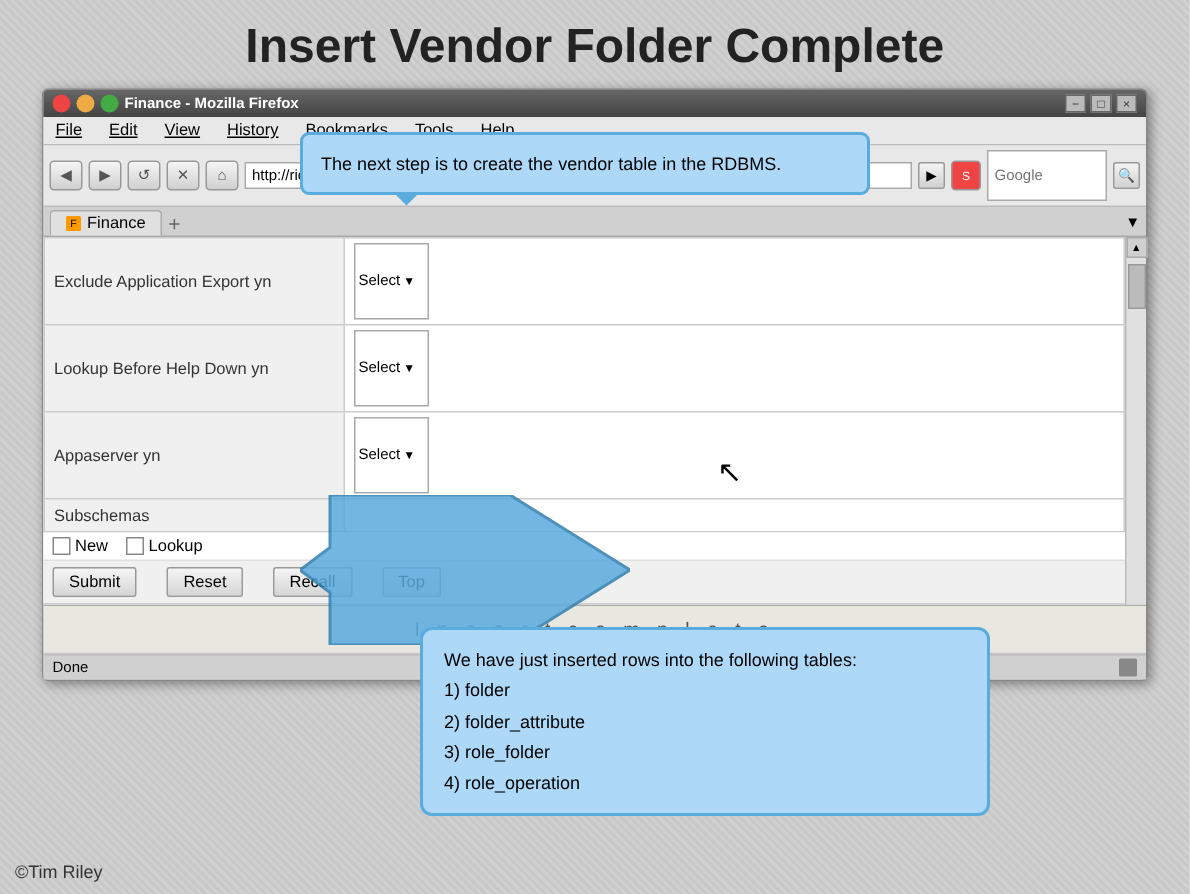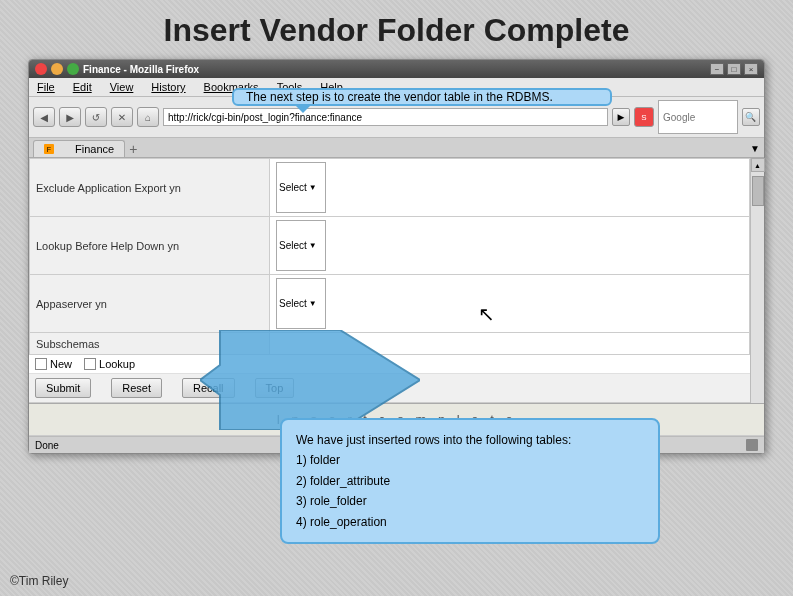--- a/index.html
+++ b/index.html
@@ -165,21 +165,21 @@
       font-size: 11px;
     }
     .tab {
       background: #e0e0e0;
       border: 1px solid #aaa;
       border-bottom: none;
       padding: 2px 10px;
       border-radius: 3px 3px 0 0;
       display: flex;
       align-items: center;
-      gap: 21px;
+      gap: 4px;
       cursor: pointer;
     }
     .tab-icon {
       width: 10px;
       height: 10px;
       background: #f90;
       border-radius: 1px;
       font-size: 7px;
       display: flex;
       align-items: center;
@@ -211,21 +211,21 @@
       border-collapse: collapse;
       font-size: 11px;
     }
     .form-table tr td {
       border: 1px solid #ccc;
       padding: 3px 6px;
       height: 22px;
     }
     .form-table tr td:first-child {
       background: #f0f0f0;
-      width: 240px;
+      width: 200px;
       color: #333;
     }
     .form-table tr td:nth-child(2) {
       background: white;
     }
     .select-dropdown {
       font-size: 10px;
       padding: 19px 2px;
       border: 1px solid #aaa;
       background: white;
@@ -350,28 +350,27 @@
       color: #333;
       z-index: 10;
     }
 
     
     .tooltip-step {
       position: absolute;
       background: #add8f7;
       border: 2px solid #5aabde;
       border-radius: 6px;
-      padding: 0 12px;
+      padding: 12px 12px;
       font-size: 12px;
       color: #000;
       z-index: 30;
       top: 88px;
       left: 200px;
       width: 380px;
-      margin-left: 32px;
     }
     .tooltip-step::after {
       content: '';
       position: absolute;
       bottom: -18px;
       left: 60px;
       border: 9px solid transparent;
       border-top-color: #5aabde;
     }
 

